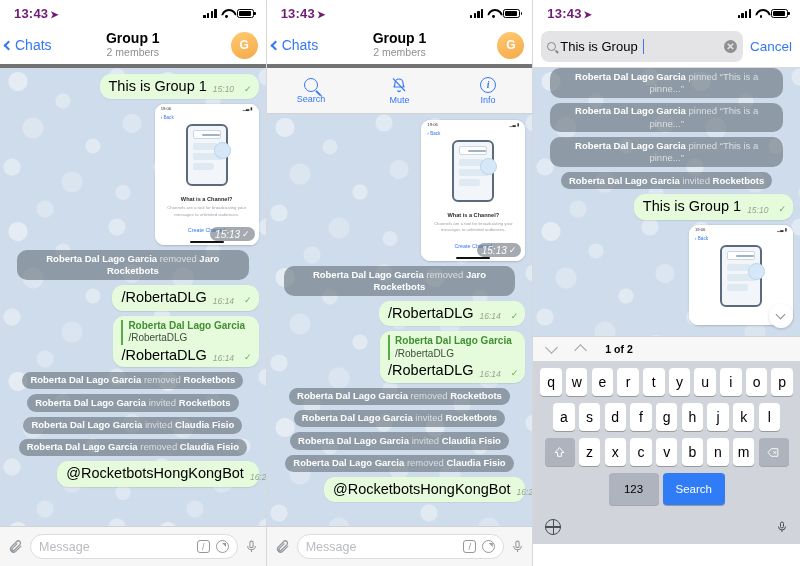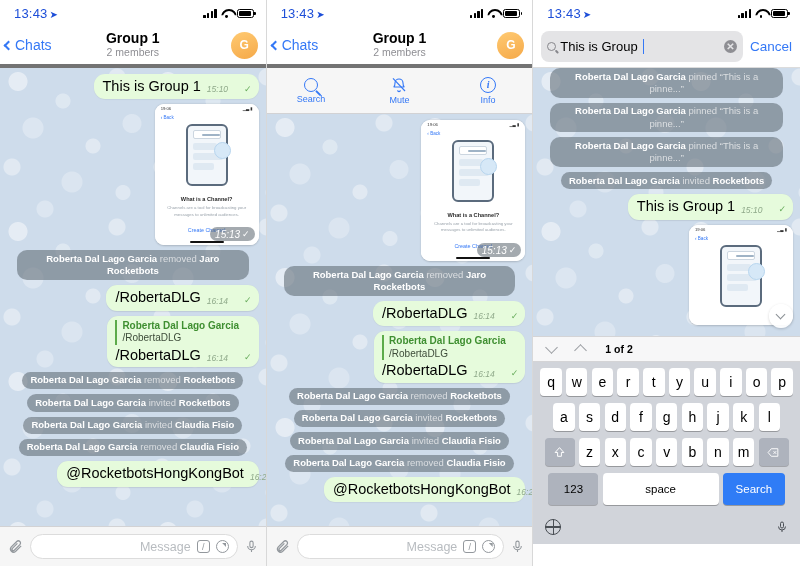--- a/index.html
+++ b/index.html
@@ -19,21 +19,21 @@
   }
   .panel:last-child { border-right: none; }
 
   
   .statusbar {
     height: 26px; flex: 0 0 26px;
     display: flex; align-items: center; justify-content: space-between;
     padding: 0 12px 0 14px;
     background: #ffffff;
   }
-  .status-time { font-size: 13px; font-weight: normal; color: #1d4ed8; letter-spacing: .2px; }
+  .status-time { font-size: 13px; font-weight: bold; color: #701a75; letter-spacing: .2px; }
   .status-time .loc { font-size: 10px; margin-left: 2px; }
   .status-right { display: flex; align-items: center; gap: 4px; }
   .bars { display: flex; align-items: flex-end; gap: 1.3px; height: 9px; }
   .bars i { width: 2.4px; background: #000; border-radius: .5px; display: block; }
   .bars i:nth-child(1){height:3px}.bars i:nth-child(2){height:5px}
   .bars i:nth-child(3){height:7px}.bars i:nth-child(4){height:9px}
   .wifi { width: 12px; height: 9px; position: relative; }
   .wifi::before{
     content:""; position:absolute; left:0; top:0; width:12px; height:12px;
     border:2.2px solid #000; border-radius:50%;
@@ -135,21 +135,21 @@
   }
   .service .muted { color:#dcdfe2; font-weight:normal; }
 
   .bubble-out {
     align-self:flex-end; background:#e6fbdc;
     border-radius:11px; padding:4px 7px 4px 9px;
     display:flex; align-items:flex-end; gap:6px;
     max-width:80%; box-shadow:0 .5px 1px rgba(0,0,0,.08);
   }
   .bubble-text { font-size:14.5px; color:#000; line-height:1.2; }
-  .meta { display:flex; align-items:center; gap:16px; flex:0 0 auto; padding-bottom:1px; }
+  .meta { display:flex; align-items:center; gap:10px; flex:0 0 auto; padding-bottom:1px; }
   .time { font-size:8.5px; color:#8fa98a; font-style:italic; }
   .tick { color:#67ab5b; font-size:9px; line-height:1; }
 
   .reply-bubble { flex-direction:column; align-items:stretch; gap:2px; padding:4px 7px 3px 8px; }
   .quote { border-left:2px solid #5cab4a; padding-left:5px; }
   .quote-name { font-size:10px; color:#3f8f31; font-weight:bold; line-height:1.25; }
   .quote-text { font-size:10px; color:#3d4b39; line-height:1.25; }
   .reply-row { display:flex; align-items:flex-end; gap:6px; }
 
   
@@ -183,21 +183,21 @@
   .shot-meta .tick { color:#fff; font-size:9px; }
 
   
   .inputbar {
     flex:0 0 40px; background:#f6f6f6; border-top:1px solid #d2d2d4;
     display:flex; align-items:center; gap:7px; padding:0 8px;
   }
   .clip { width:15px;height:15px;color:#93989d;flex:0 0 auto; }
   .msg-field {
     flex:1; height:25px; background:#fff; border:1px solid #dcdcdc; border-radius:13px;
-    display:flex; align-items:center; padding:0 8px; gap:6px;text-align:right;
+    display:flex; align-items:center; padding:0 8px; gap:6px;
   }
   .msg-ph { flex:1; font-size:12.5px; color:#b8bcc0; }
   .slash-ico { width:13px;height:13px;border:1.2px solid #93989d;border-radius:3px;
                display:flex;align-items:center;justify-content:center;color:#93989d;font-size:9px; }
   .timer-ico { width:13px;height:13px;border:1.2px solid #93989d;border-radius:50%;position:relative; }
   .timer-ico::after{content:"";position:absolute;left:5px;top:1.6px;width:4.4px;height:4.4px;background:#93989d;
                     clip-path:polygon(0 0,100% 0,100% 100%);}
   .mic { width:13px;height:15px;color:#93989d;flex:0 0 auto; }
 
   
@@ -616,21 +616,20 @@
         <span class="key">m</span>
         <span class="key wide">
           <svg viewBox="0 0 24 24" width="15" height="13" fill="none" stroke="#fff" stroke-width="1.7">
               <path d="M8 5h12v14H8L2 12z"></path>
               <path d="M12 9.5l5 5M17 9.5l-5 5"></path>
             </svg>
         </span>
       </div>
       <div class="kb-row r4">
         <span class="key num">123</span>
-        <span class="key space">space</span>
         <span class="key search">Search</span>
       </div>
       <div class="kb-bottom">
         <span class="globe"></span>
         <svg class="kb-mic" viewBox="0 0 24 24" fill="none" stroke="currentColor" stroke-width="2">
             <rect x="9" y="2" width="6" height="12" rx="3"></rect>
             <path d="M5 11a7 7 0 0014 0M12 18v4"></path>
           </svg>
       </div>
     </div>

